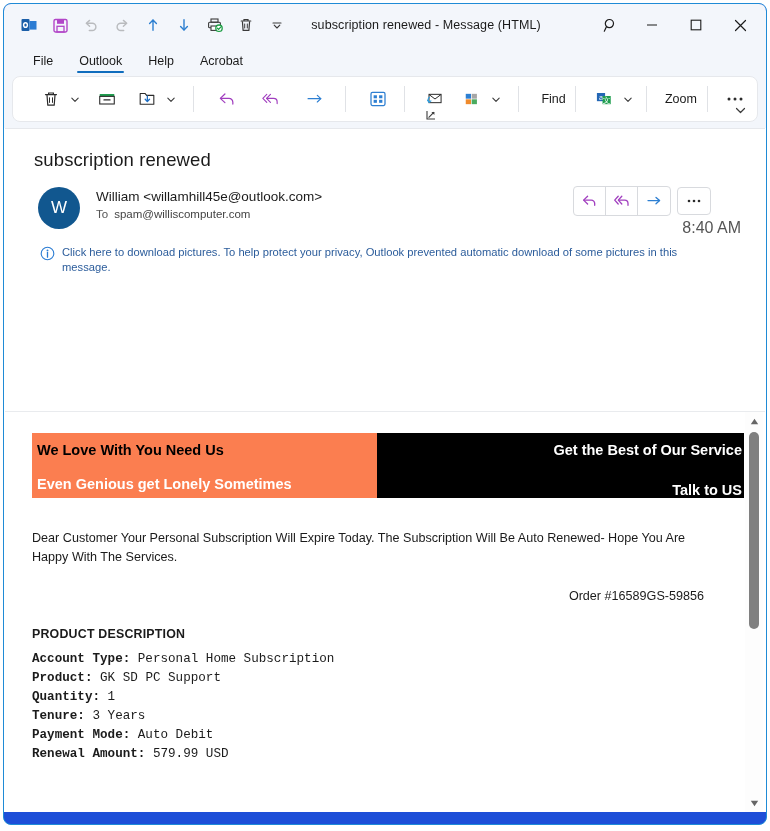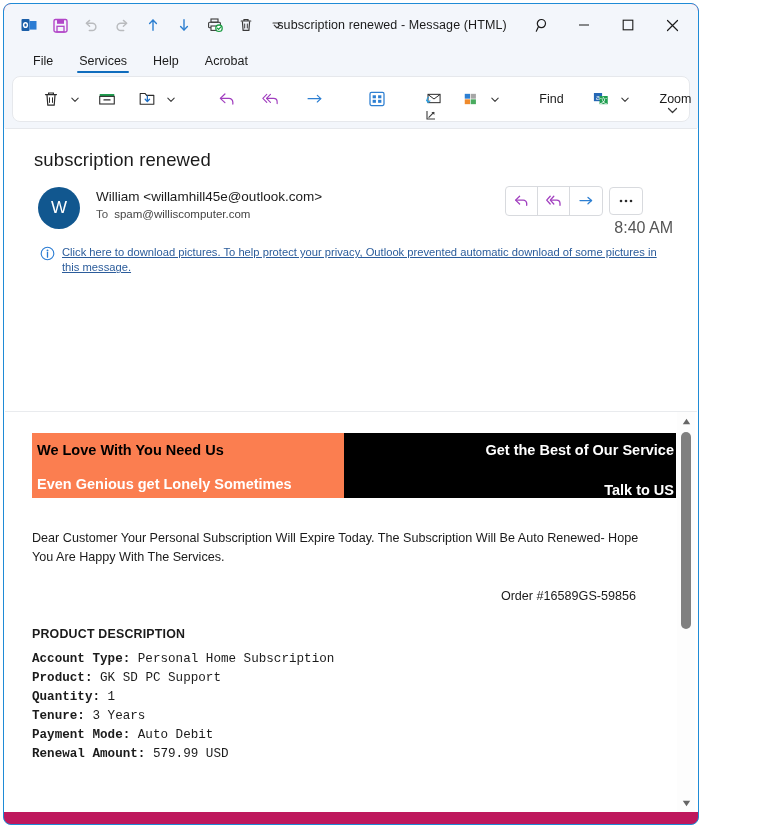--- a/index.html
+++ b/index.html
@@ -12,24 +12,24 @@
     position: relative;
     width: 770px; height: 831px;
     background: #ffffff;
     overflow: hidden;
   }
 
   
   .window {
     position: absolute;
     left: 3px; top: 3px;
-    width: 696px; height: 822px;
+    width: 764px; height: 822px;
     border: 1px solid #1f8bd6;
     border-radius: 8px;
-    background: #be185d;
+    background: #1d4ed8;
     overflow: hidden;
   }
 
   
   .titlebar {
     position: relative;
     height: 42px;
     background: #f3f6fb;
     display: flex;
     align-items: center;
@@ -205,21 +205,20 @@
   .infobar {
     display: flex;
     align-items: flex-start;
     gap: 7px;
     padding: 16px 40px 0 36px;
   }
   .infobar .txt {
     font-size: 11.2px;
     color: #2b5c9b;
     line-height: 1.38;
-    text-decoration: underline;
   }
 
   
   .bodyarea {
     position: absolute;
     left: 1px; right: 1px;
     top: 283px; bottom: 0;
     overflow: hidden;
     border-top: 1px solid #e9ebee;
     background: #ffffff;
@@ -424,21 +423,21 @@
         <div class="wbtn">
           <svg width="13" height="13" viewBox="0 0 13 13">
               <path d="M1.5 1.5 L11.5 11.5 M11.5 1.5 L1.5 11.5" stroke="#1b1b1b" stroke-width="1.2" stroke-linecap="round"></path>
             </svg>
         </div>
       </div>
     </div>
 
     <div class="tabsrow">
       <div class="tab">File</div>
-      <div class="tab active">Services</div>
+      <div class="tab active">Outlook</div>
       <div class="tab">Help</div>
       <div class="tab">Acrobat</div>
     </div>
 
     <div class="ribbon-wrap">
       <div class="ribbon">
 
         <div class="rbtn" style="margin-left:16px;">
           <svg width="20" height="20" viewBox="0 0 20 20">
             <path d="M4.5 5.6 H15.5" stroke="#2b2b2b" stroke-width="1.2" stroke-linecap="round"></path>

